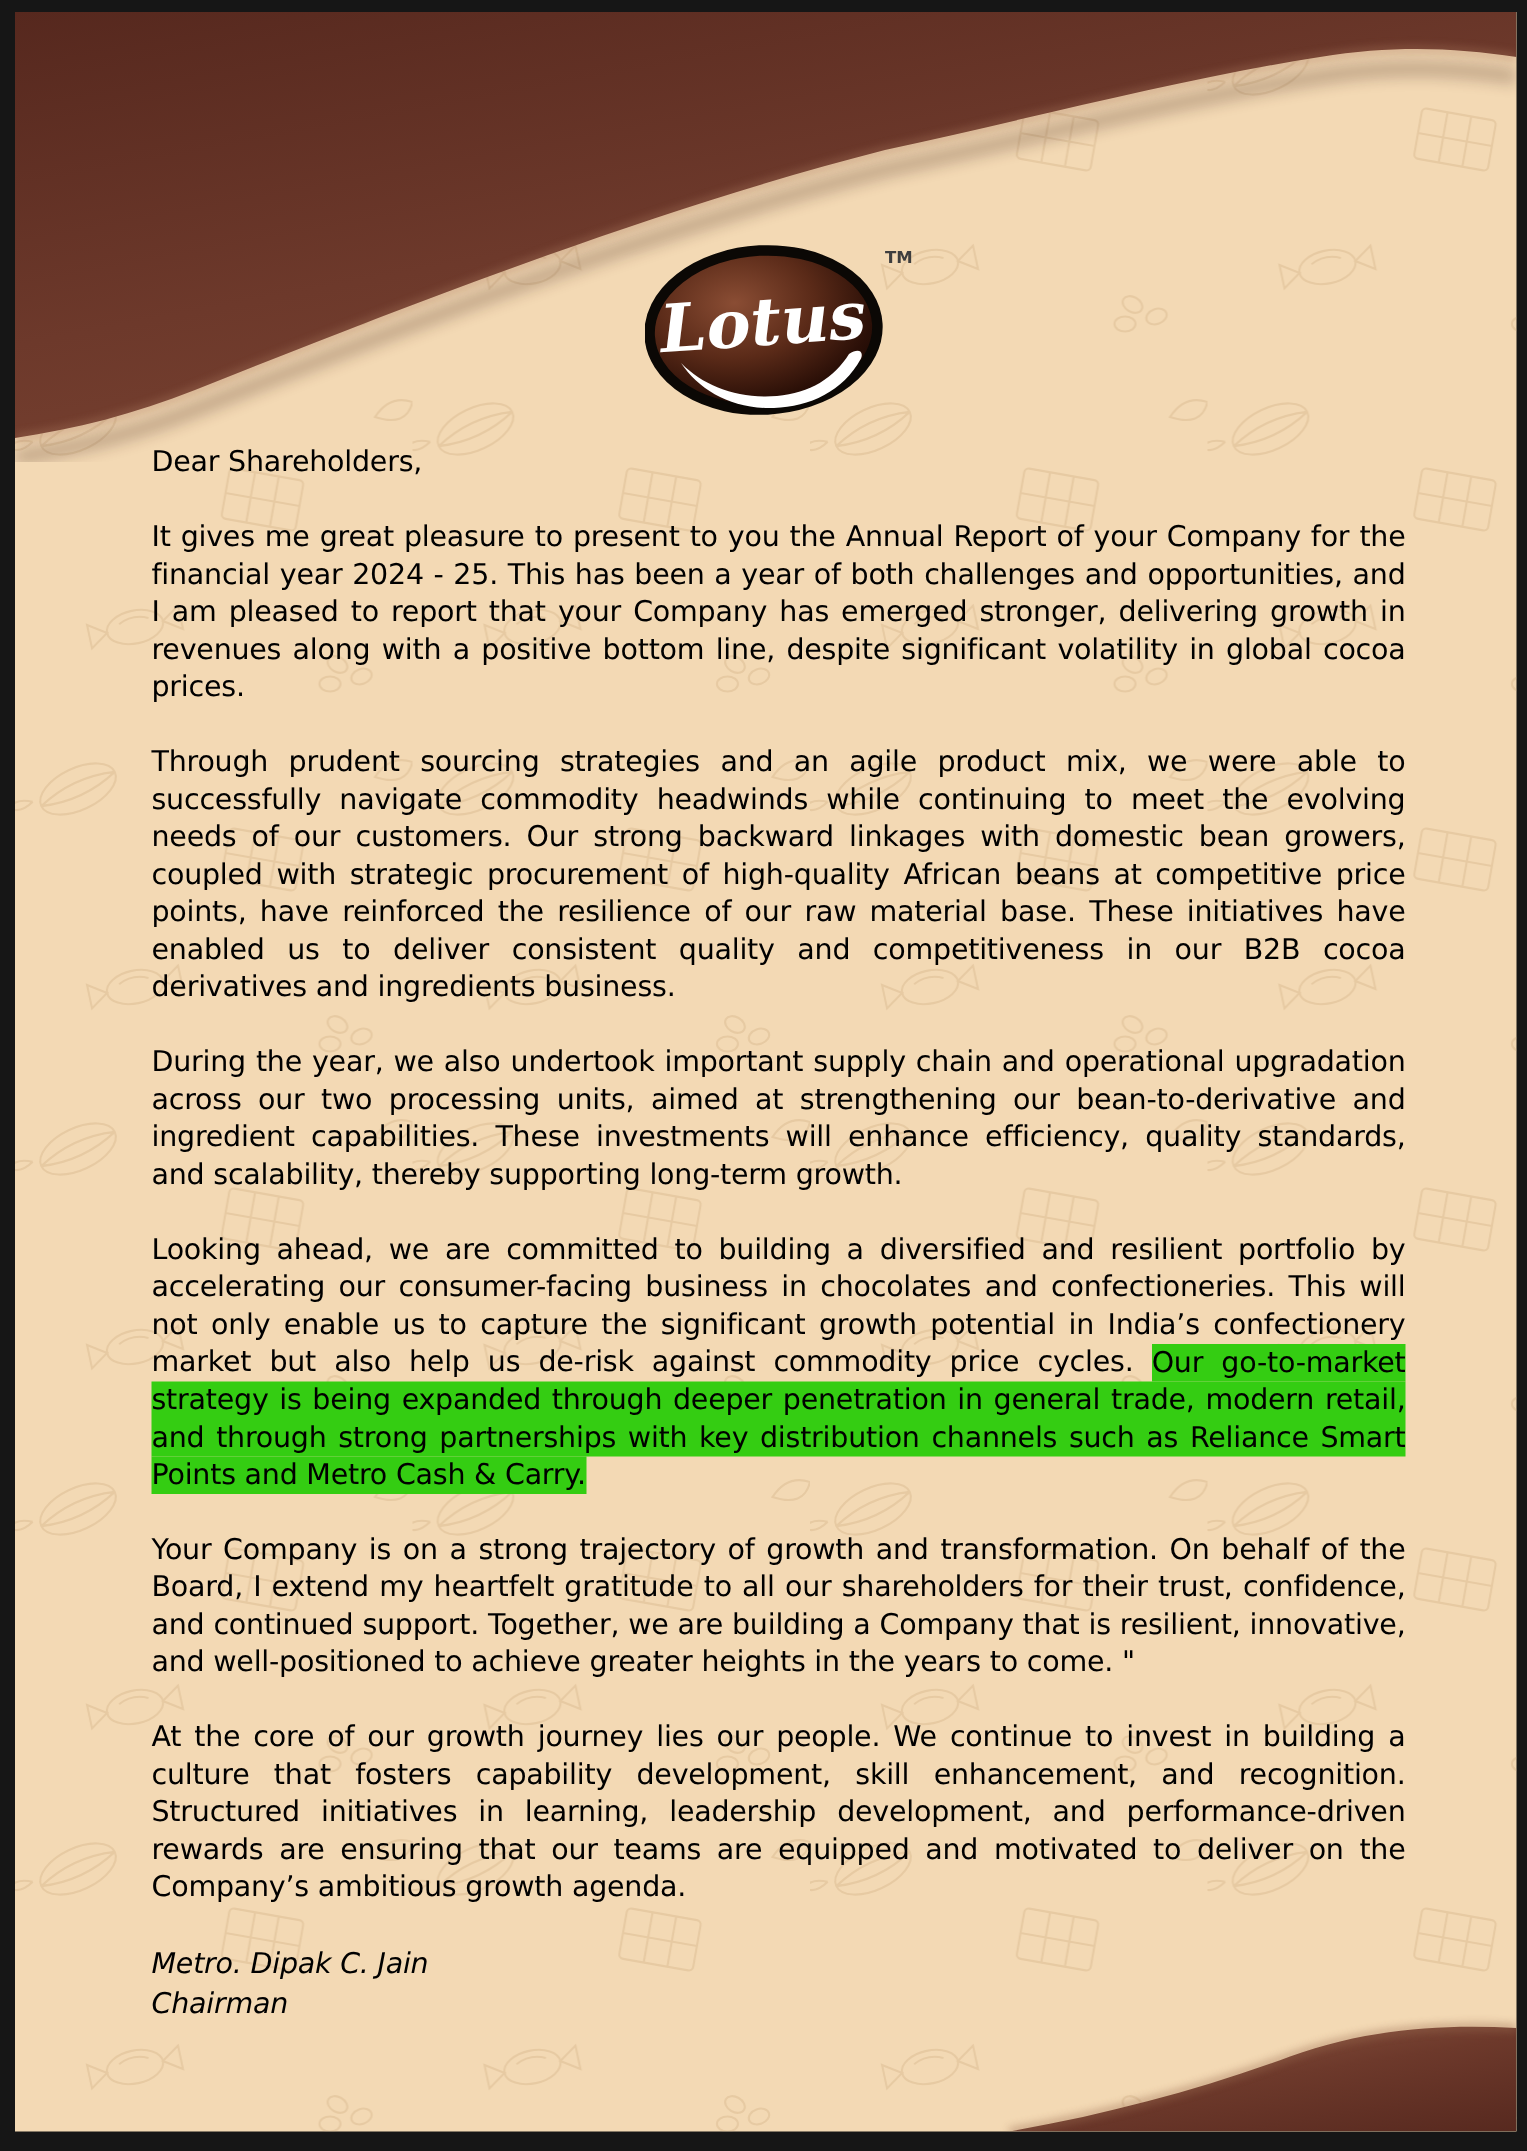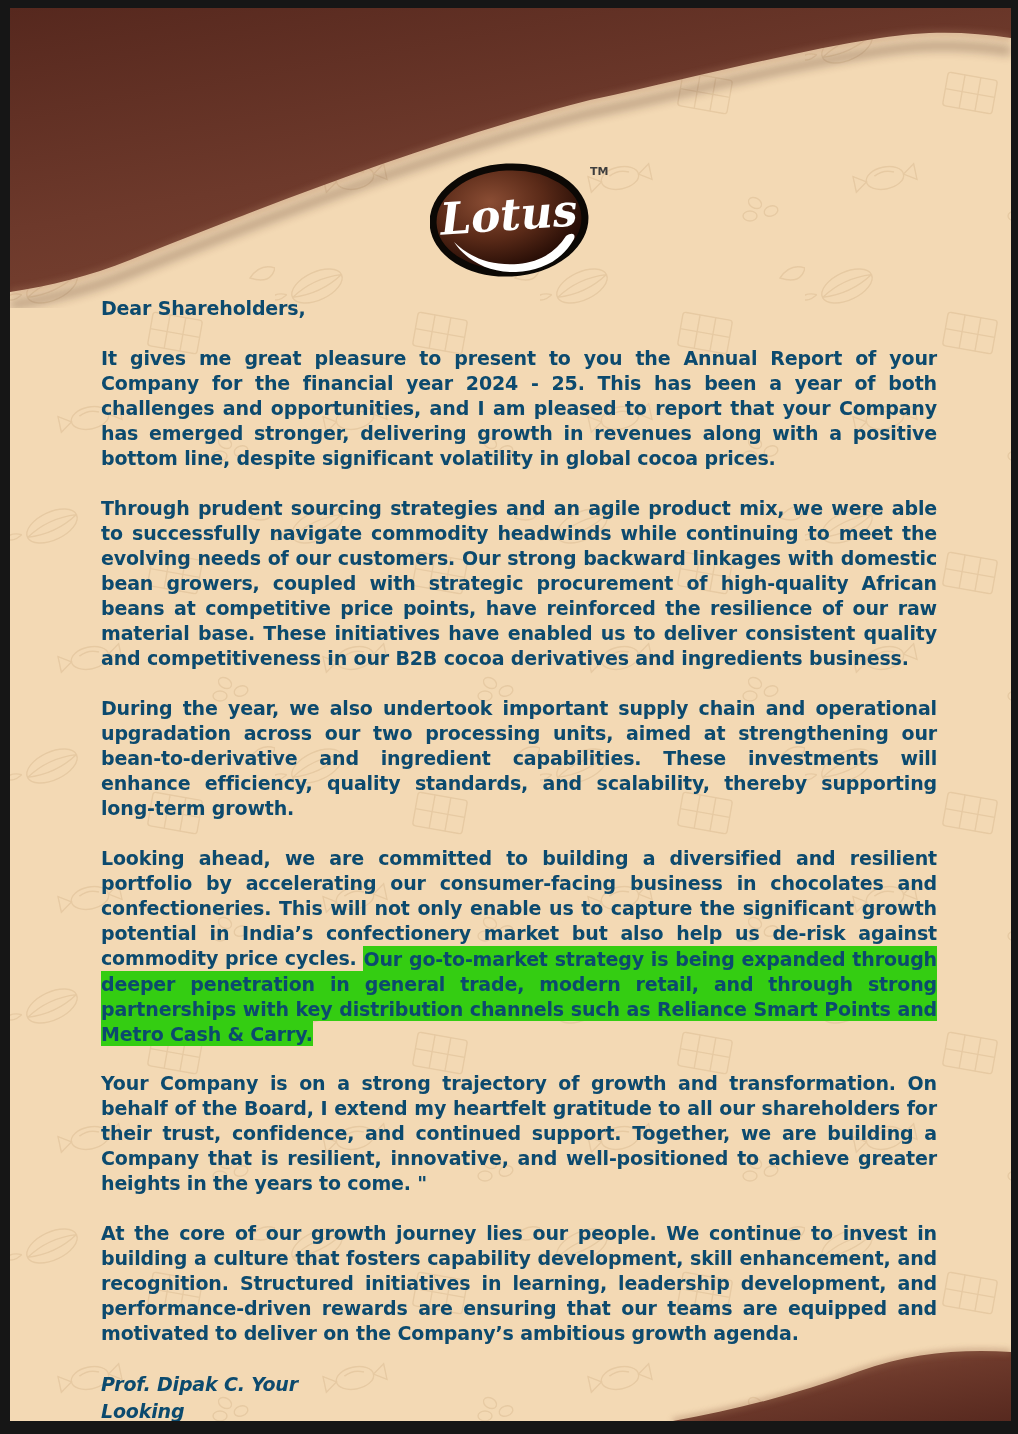--- a/index.html
+++ b/index.html
@@ -12,24 +12,23 @@
   }
   .page{
     position:absolute;left:10px;top:8px;
     width:1001px;height:1413px;
     background:#f3d9b4;
     overflow:hidden;
   }
   .layer{position:absolute;left:0;top:0;pointer-events:none;}
   .content{
     position:absolute;left:91px;top:288px;width:836px;
-    color:#0c4a6e;
+    color:#000000;
     font-size:19px;line-height:25px;letter-spacing:-0.15px;
     text-align:justify;
-    font-weight:bold;
   }
   .content p{margin:0 0 25px 0;}
   .salutation{text-align:left;}
   mark{
     background:#34cd12;
     color:inherit;
     padding:1.5px 0;
   }
   .signature{
     font-style:italic;
@@ -141,19 +140,19 @@
 
       <p>
         <span>Looking ahead, we are committed to building a diversified and resilient portfolio by accelerating our consumer-facing business in chocolates and confectioneries. This will not only enable us to capture the significant growth potential in India’s confectionery market but also help us de-risk against commodity price cycles. </span><mark>Our go-to-market strategy is being expanded through deeper penetration in general trade, modern retail, and through strong partnerships with key distribution channels such as Reliance Smart Points and Metro Cash &amp; Carry.</mark>
       </p>
 
       <p>Your Company is on a strong trajectory of growth and transformation. On behalf of the Board, I extend my heartfelt gratitude to all our shareholders for their trust, confidence, and continued support. Together, we are building a Company that is resilient, innovative, and well-positioned to achieve greater heights in the years to come. "</p>
 
       <p>At the core of our growth journey lies our people. We continue to invest in building a culture that fosters capability development, skill enhancement, and recognition. Structured initiatives in learning, leadership development, and performance-driven rewards are ensuring that our teams are equipped and motivated to deliver on the Company’s ambitious growth agenda.</p>
 
       <div class="signature">
-        <div>Prof. Dipak C. Your</div>
-        <div>Looking</div>
+        <div>Metro. Dipak C. Jain</div>
+        <div>Chairman</div>
       </div>
     </div>
 
   </div>
 </div>
 
 </body></html>

